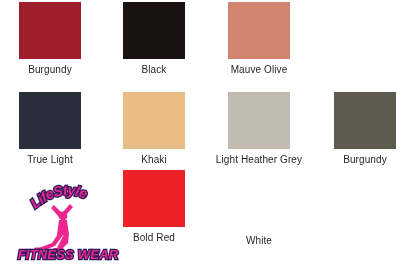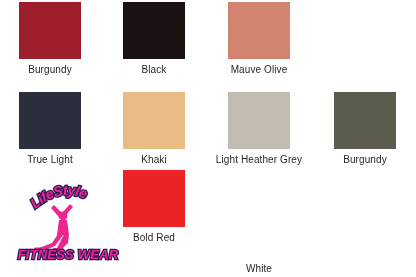--- a/index.html
+++ b/index.html
@@ -129,18 +129,18 @@
 
       <text x="60" y="79" text-anchor="middle" font-family="Liberation Sans, sans-serif" font-size="13" font-weight="bold" font-style="italic" fill="#ec268f" stroke="#2e1a5e" stroke-width="2.4" paint-order="stroke fill" letter-spacing="0.2">FITNESS WEAR</text>
     </svg>
   </div>
 
   <div class="swatch-cell" style="left:102px; top:170px;">
     <span class="swatch-chip" style="background-color: rgb(236, 34, 39);"></span>
     <span class="swatch-label">Bold Red</span>
   </div>
 
-  <div class="swatch-cell" style="left:207px; top:167px;gap:34px;">
+  <div class="swatch-cell" style="left:207px; top:173px;">
     <span class="swatch-chip is-white" style="background-color: rgb(255, 255, 255);"></span>
     <span class="swatch-label">White</span>
   </div>
 
 </div>
 
 </body></html>

